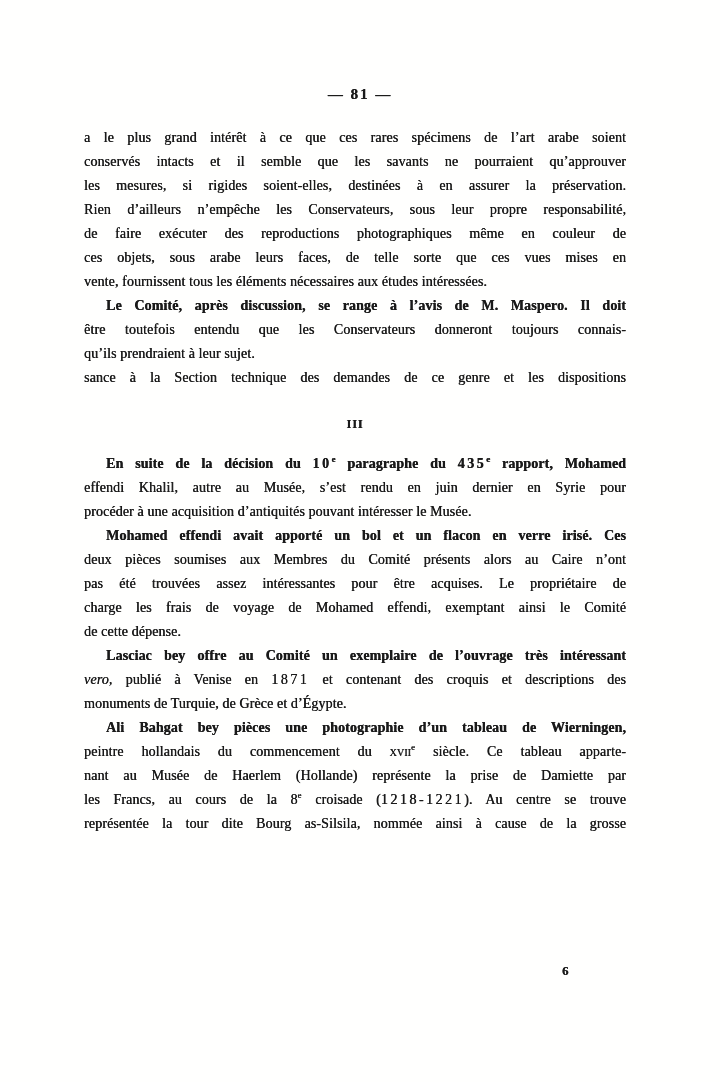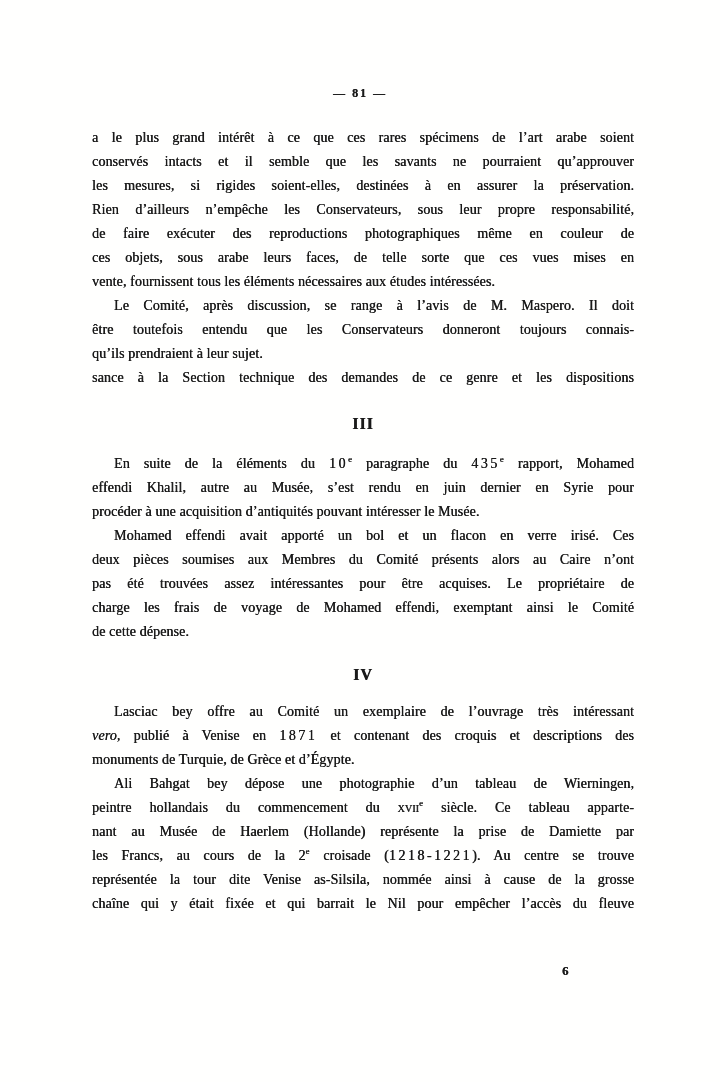--- a/index.html
+++ b/index.html
@@ -16,47 +16,47 @@
     font-family: "Liberation Serif", "DejaVu Serif", serif;
     text-shadow: 0.35px 0 0 currentColor; 
     overflow: hidden;
   }
   .pagenum {
     position: absolute;
     top: 86px;
     left: 0;
     width: 100%;
     text-align: center;
-    font-size: 12px;
+    font-size: 15px;
     font-weight: bold;
     letter-spacing: 2px;
   }
   .textblock {
     position: absolute;
-    left: 92px;
+    left: 84px;
     top: 126px;
     width: 542px;
     font-size: 14px;
     line-height: 24px;
     letter-spacing: 0.1px;
   }
   .para { margin: 0; }
   .line {
     height: 24px;
     white-space: nowrap;
     overflow: hidden;
     text-align: justify;
     text-align-last: justify;
   }
   .line.last { text-align-last: left; }
-  .line.ind  { text-indent: 22px; }
+  .line.ind  { text-indent: 22px; font-weight: bold; }
   .heading {
     text-align: right;
     text-align-last: center;
-    font-size: 16px;
+    font-size: 12px;
     font-weight: bold;
     line-height: 24px;
     letter-spacing: 1px;
   }
   .h3 { margin-top: 22px; margin-bottom: 16px; }
   .h4 { margin-top: 19px; margin-bottom: 13px; }
   sup {
     font-size: 9px;
     line-height: 0;
     vertical-align: super;
@@ -94,47 +94,45 @@
     <div class="para">
       <div class="line ind">Le Comité, après discussion, se range à l’avis de M. Maspero. Il doit</div>
       <div class="line">être toutefois entendu que les Conservateurs donneront toujours connais-</div>
       <div class="line last">qu’ils prendraient à leur sujet.</div>
       <div class="line">sance à la Section technique des demandes de ce genre et les dispositions</div>
     </div>
 
     <div class="heading h3">III</div>
 
     <div class="para">
-      <div class="line ind"><span>En suite de la éléments du </span><span class="num">10</span><sup>e</sup><span> paragraphe du </span><span class="num">435</span><sup>e</sup><span> rapport, Mohamed</span></div>
+      <div class="line ind"><span>En suite de la décision du </span><span class="num">10</span><sup>e</sup><span> paragraphe du </span><span class="num">435</span><sup>e</sup><span> rapport, Mohamed</span></div>
       <div class="line">effendi Khalil, autre au Musée, s’est rendu en juin dernier en Syrie pour</div>
       <div class="line last">procéder à une acquisition d’antiquités pouvant intéresser le Musée.</div>
     </div>
 
     <div class="para">
       <div class="line ind">Mohamed effendi avait apporté un bol et un flacon en verre irisé. Ces</div>
       <div class="line">deux pièces soumises aux Membres du Comité présents alors au Caire n’ont</div>
       <div class="line">pas été trouvées assez intéressantes pour être acquises. Le propriétaire de</div>
       <div class="line">charge les frais de voyage de Mohamed effendi, exemptant ainsi le Comité</div>
       <div class="line last">de cette dépense.</div>
     </div>
 
-    <div class="heading h4">IV</div>
 
     <div class="para">
       <div class="line ind">Lasciac bey offre au Comité un exemplaire de l’ouvrage très intéressant</div>
       <div class="line"><span class="it">vero,</span><span> publié à Venise en </span><span class="num">1871</span><span> et contenant des croquis et descriptions des</span></div>
       <div class="line last">monuments de Turquie, de Grèce et d’Égypte.</div>
     </div>
 
     <div class="para">
-      <div class="line ind">Ali Bahgat bey dépose une photographie d’un tableau de Wierningen,</div>
+      <div class="line ind">Ali Bahgat bey pièces une photographie d’un tableau de Wierningen,</div>
       <div class="line"><span>peintre hollandais du commencement du </span><span class="sc">xvii</span><sup>e</sup><span> siècle. Ce tableau apparte-</span></div>
       <div class="line">nant au Musée de Haerlem (Hollande) représente la prise de Damiette par</div>
-      <div class="line"><span>les Francs, au cours de la 2</span><sup>e</sup><span> croisade (</span><span class="num">1218-1221</span><span>). Au centre se trouve</span></div>
-      <div class="line">représentée la tour dite Venise as-Silsila, nommée ainsi à cause de la grosse</div>
-      <div class="line">chaîne qui y était fixée et qui barrait le Nil pour empêcher l’accès du fleuve</div>
+      <div class="line"><span>les Francs, au cours de la 8</span><sup>e</sup><span> croisade (</span><span class="num">1218-1221</span><span>). Au centre se trouve</span></div>
+      <div class="line">représentée la tour dite Bourg as-Silsila, nommée ainsi à cause de la grosse</div>
     </div>
 
   </div>
 
   <div class="sig">6</div>
 
 </div>
 
 </body></html>

